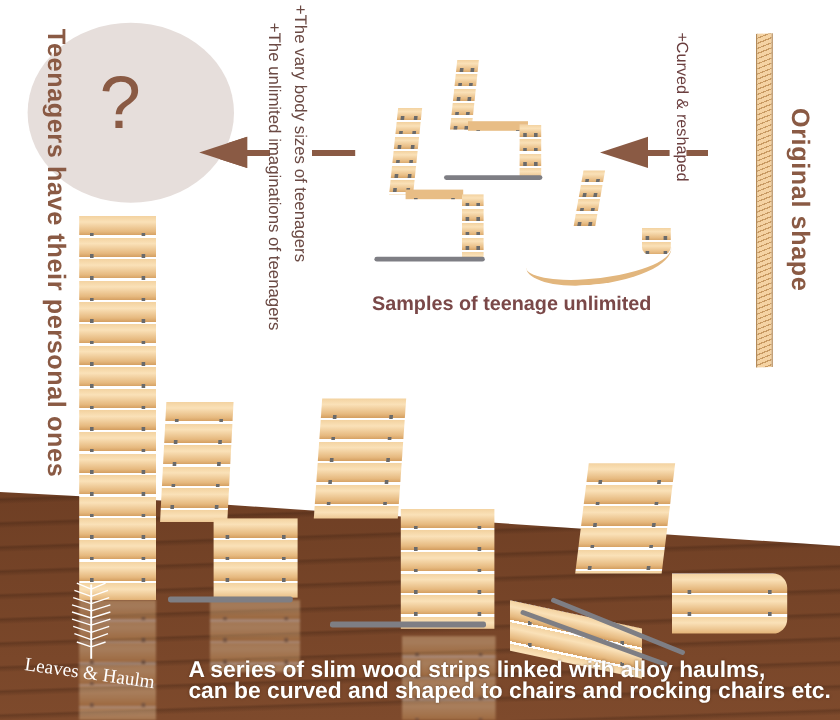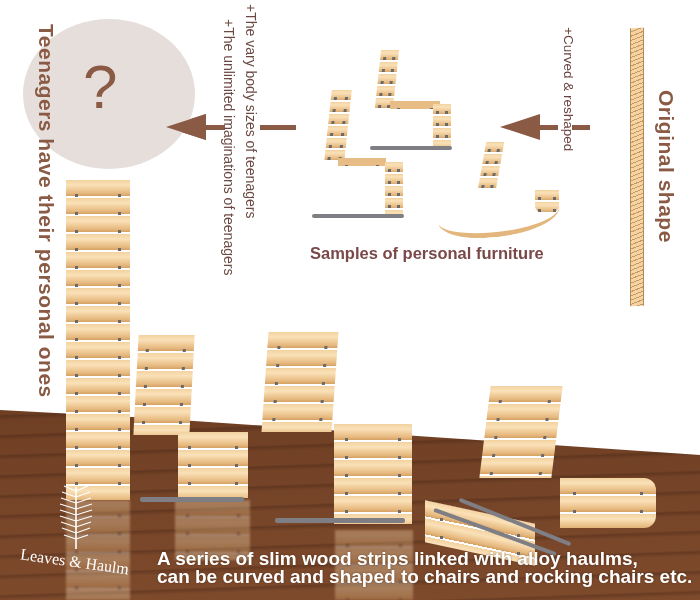--- a/index.html
+++ b/index.html
@@ -88,21 +88,21 @@
   <div class="strips" style="left:378px; top:50px; width:18px; height:58px; transform: skewX(-6deg);"></div>
   <div class="strips" style="left:390px; top:101px; width:50px; height:8px; background:#e8bd85;"></div>
   <div class="strips" style="left:433px; top:104px; width:18px; height:45px;"></div>
   <div class="rail" style="left:370px; top:146px; width:82px; height:4px;"></div>
 </div>
 <div>
   <div class="strips" style="left:482px; top:142px; width:18px; height:48px; transform: skewX(-10deg);"></div>
   <div class="strips" style="left:535px; top:190px; width:24px; height:22px; border-radius: 0 0 6px 6px;"></div>
   <div style="position:absolute; left:438px; top:192px; width:122px; height:40px; border-bottom:5px solid #e2b67d; border-radius:0 0 60% 40%; transform: rotate(-4deg);"></div>
 </div>
-<div class="samples-caption abs">Samples of personal furniture</div>
+<div class="samples-caption abs">Samples of teenage unlimited</div>
 
 <div class="arrow-line" style="left:260px; top:125px; width:36px;"></div>
 <div class="arrow-line" style="left:205px; top:125px; width:20px;"></div>
 <div class="arrow-head" style="left:166px; top:114px;"></div>
 <div class="vtext vary-label">+The vary body sizes of teenagers</div>
 <div class="vtext unlim-label">+The unlimited imaginations of teenagers</div>
 
 <div class="abs circle"></div>
 <div class="abs qmark">?</div>
 <div class="arrow-head" style="left:166px; top:114px;"></div>

